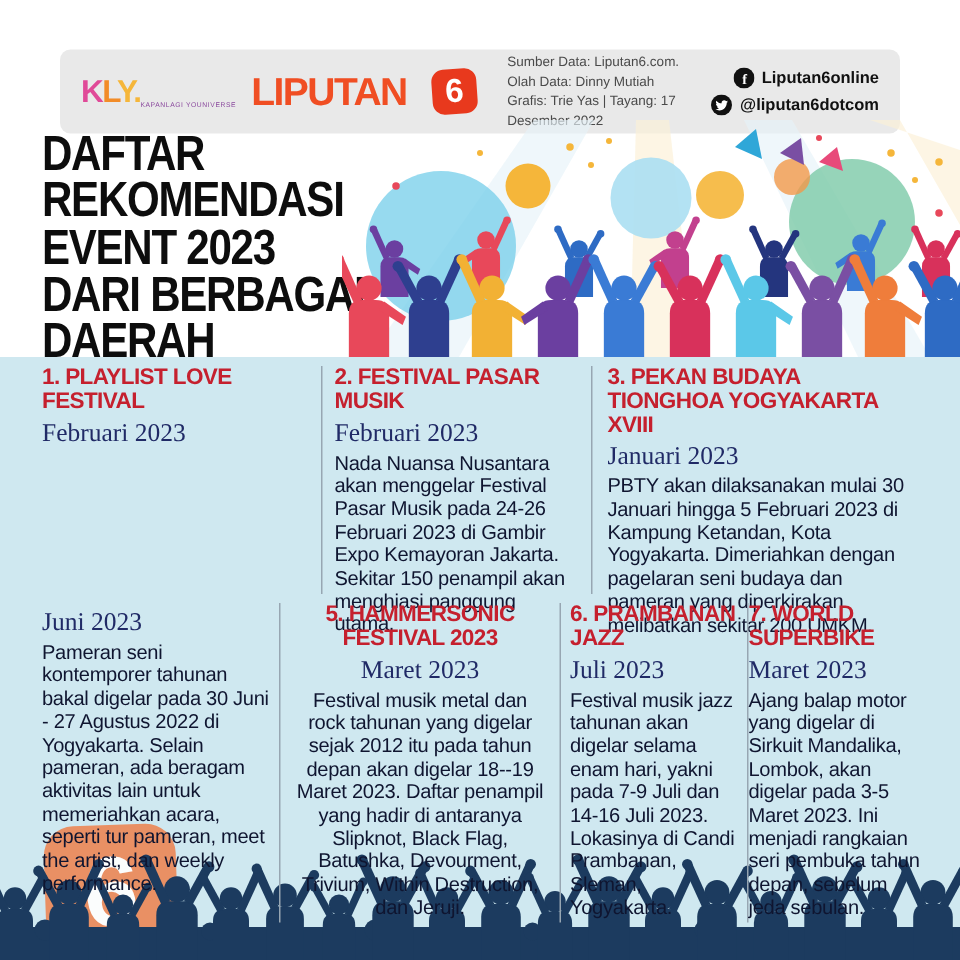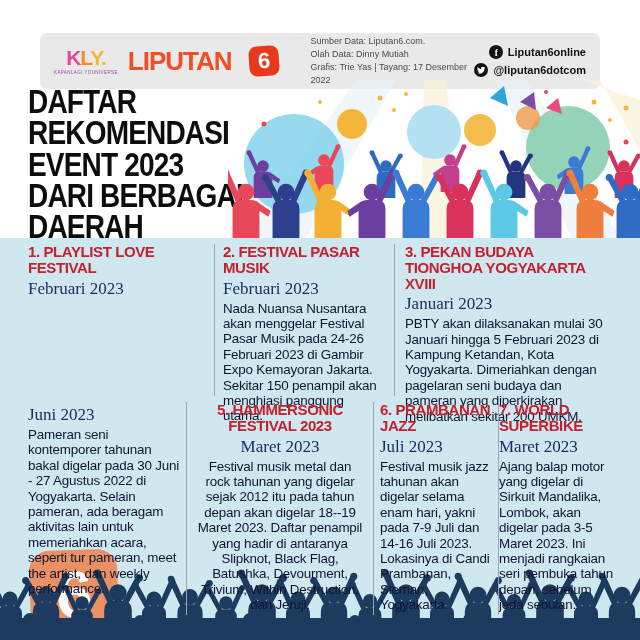--- a/index.html
+++ b/index.html
@@ -3,30 +3,30 @@
 <meta charset="utf-8">
 <style>
   html,body{margin:0;padding:0;background:#ffffff;}
   .canvas{position:relative;width:640px;height:640px;overflow:hidden;background:#ffffff;
           font-family:"Liberation Sans",sans-serif;}
 
   
   .header-bar{position:absolute;left:40px;top:33px;width:560px;height:56px;
     background:var(--header-bar,#e9e9e9);border-radius:7px;display:flex;align-items:center;
     padding:0 14px;box-sizing:border-box;}
-  .kly{display:flex;flex-direction:column;align-items:center;margin-right:10px;}
+  .kly{display:flex;flex-direction:row;align-items:flex-end;margin-right:10px;}
   .kly-text{font-weight:800;font-size:21px;letter-spacing:-1px;line-height:1;}
   .kly-k{color:#e04a98;} .kly-l{color:#f28c28;} .kly-y{color:#f5b63a;}
   .kly-caption{font-size:4.5px;color:#8b4a9e;letter-spacing:.4px;margin-top:2px;white-space:nowrap;}
   .liputan{display:flex;align-items:center;gap:12px;}
   .liputan-text{font-weight:900;font-size:26px;letter-spacing:-1px;color:var(--logo-orange,#f04e23);}
   .six-box{display:flex;align-items:center;justify-content:center;width:30px;height:30px;
     margin-left:5px;background:var(--logo-box-red,#e8391d);border-radius:8px;color:#fff;
     font-weight:800;font-size:22px;transform:rotate(-4deg);}
-  .credits{margin-left:32px;font-size:9px;color:#4a4a4a;line-height:1.45;}
+  .credits{margin-left:20px;font-size:9px;color:#4a4a4a;line-height:1.45;}
   .socials{margin-left:auto;display:flex;flex-direction:column;gap:4px;align-items:flex-end;}
   .social-row{display:flex;align-items:center;gap:5px;}
   .social-label{font-size:11px;font-weight:700;color:#111;}
   .sicon{width:14px;height:14px;display:inline-flex;}
 
   
   .main-title{position:absolute;left:28px;top:86px;width:300px;margin:0;
     font-size:33px;font-weight:800;line-height:.95;letter-spacing:-1px;
     color:var(--title-black,#0d0d0d);white-space:pre-line;
     transform:scaleX(.85);transform-origin:left top;}

